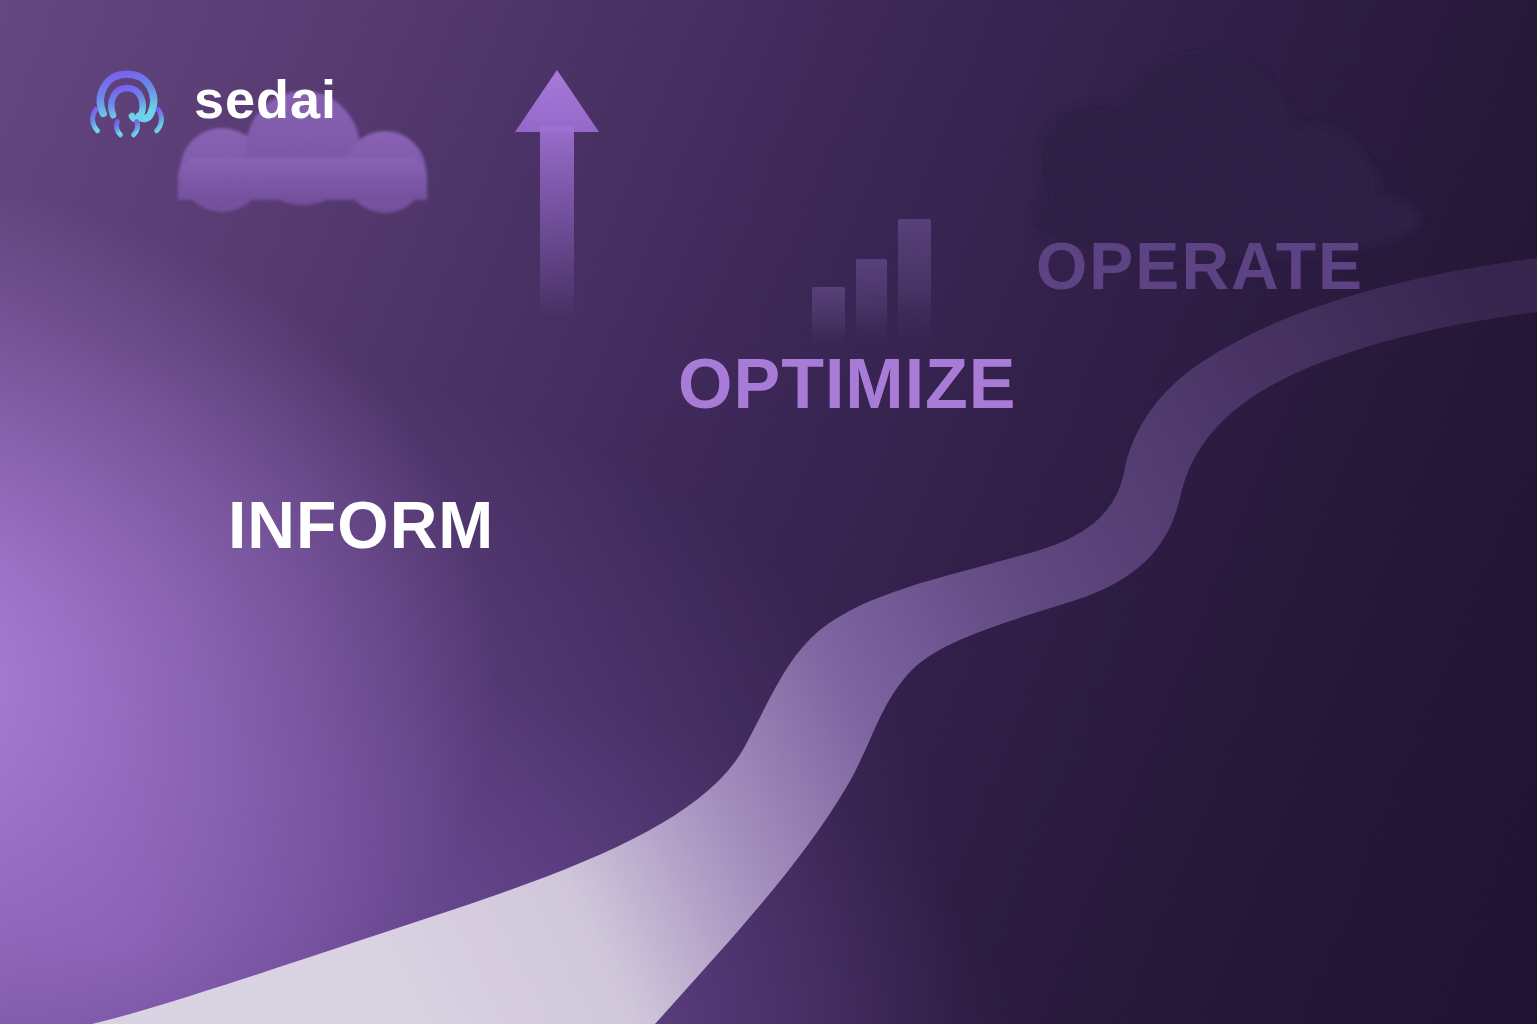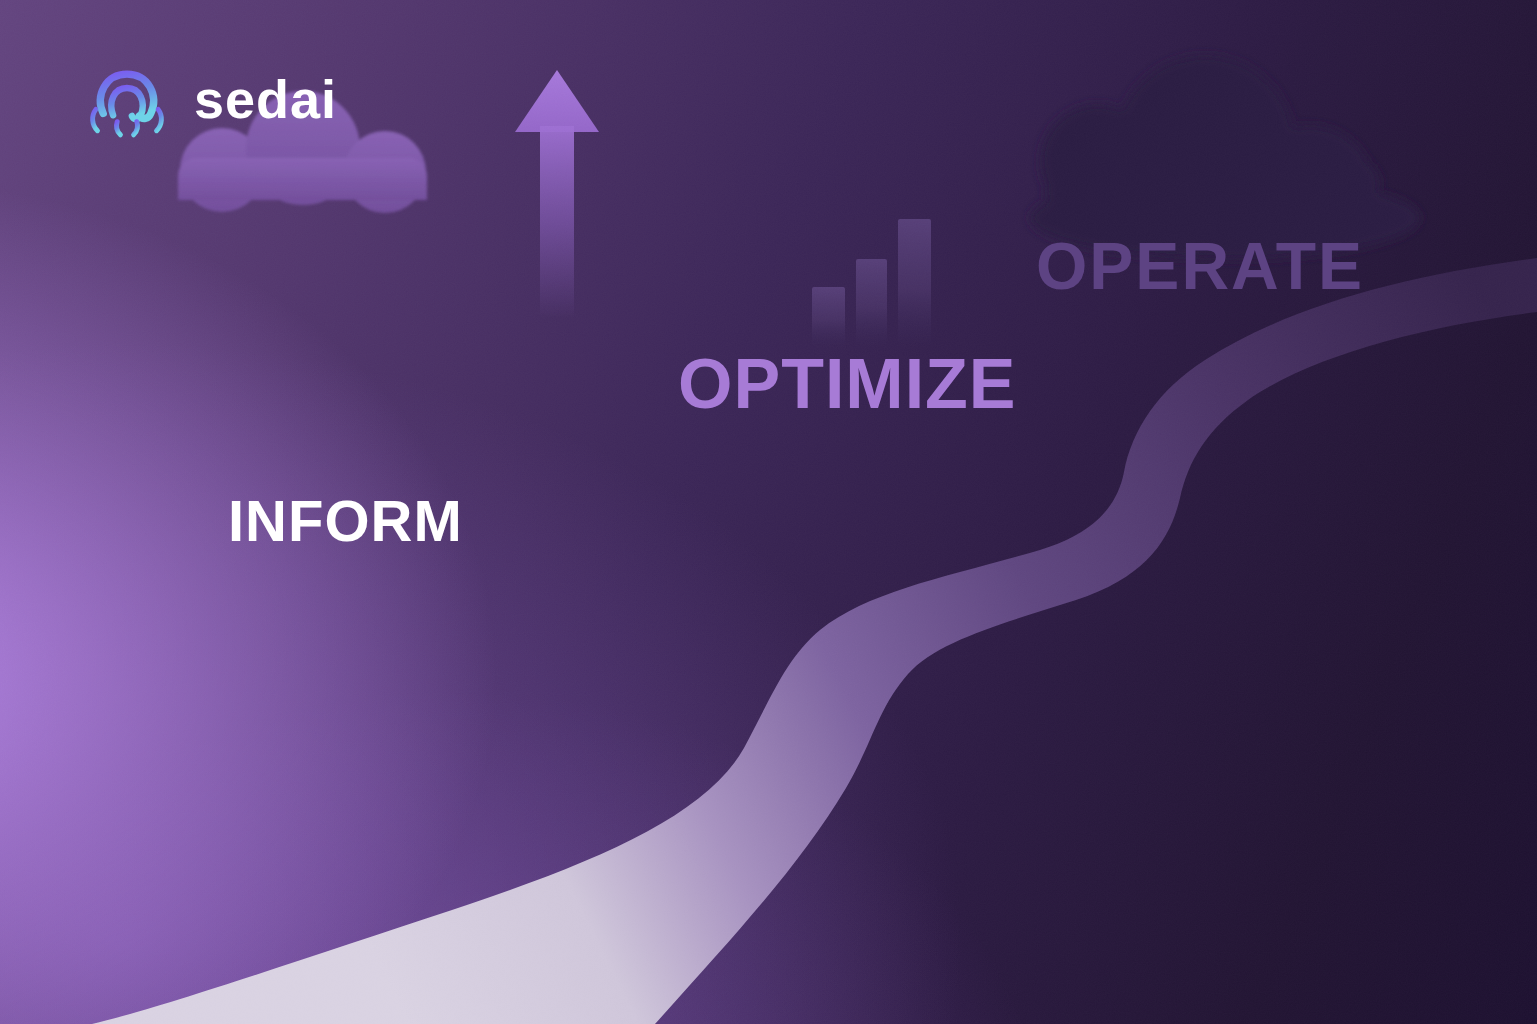--- a/index.html
+++ b/index.html
@@ -9,21 +9,21 @@
     overflow:hidden;
     font-family:"Liberation Sans","DejaVu Sans",sans-serif;
     background:
       radial-gradient(1000px 800px at -8% 66%, rgba(186,138,236,.88), rgba(186,138,236,0) 62%),
       radial-gradient(1400px 1000px at 8% 92%, rgba(146,100,198,.55), rgba(146,100,198,0) 60%),
       radial-gradient(900px 700px at 30% 112%, rgba(122,82,170,.5), rgba(122,82,170,0) 65%),
       linear-gradient(112deg, #63447f 0%, #53376e 20%, #3b2657 45%, #2b1a41 68%, #221433 85%, #1d1030 100%);
   }
   .scene{position:absolute;inset:0;}
   .label{position:absolute;font-weight:800;line-height:1;white-space:nowrap;}
-  .stage-inform{left:228px;top:492px;font-size:58px;color:var(--inform-text,#ffffff);letter-spacing:1px;}
+  .stage-inform{left:228px;top:492px;font-size:66px;color:var(--inform-text,#ffffff);letter-spacing:1px;}
   .stage-optimize{left:630px;top:349px;font-size:70px;color:var(--optimize-text,#a77bd6);letter-spacing:1px;margin-left:48px;}
   .stage-operate{left:1036px;top:233px;font-size:66px;color:var(--operate-text,#5d4383);letter-spacing:2px;}
   .headline{left:84px;top:849px;font-size:106px;color:var(--headline-text,#ffffff);letter-spacing:-3px;}
   .logo{position:absolute;left:86px;top:62px;display:flex;align-items:center;gap:14px;height:80px;}
   .logo-text{color:var(--brand-text,#ffffff);font-size:54px;font-weight:600;letter-spacing:1px;line-height:1;padding-bottom:6px;margin-left:12px;}
 </style>
 </head>
 <body>
 
 <div class="canvas">

